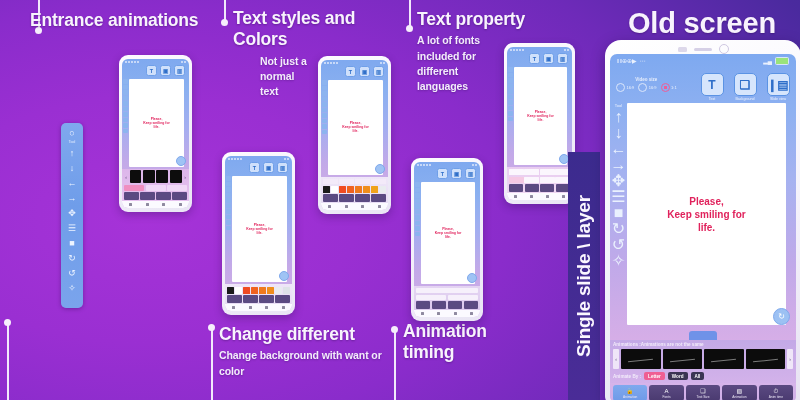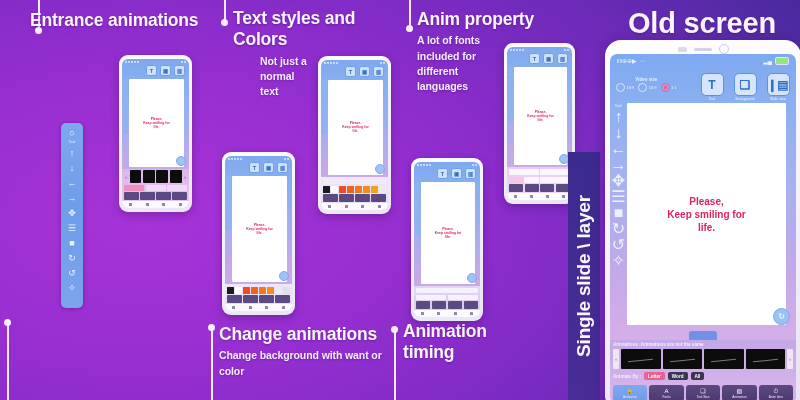--- a/index.html
+++ b/index.html
@@ -206,34 +206,34 @@
 
   <div class="feat" style="left:233px;top:8px;width:160px;">
     <div class="ttl" style="white-space:pre-line;">Text styles and
 Colors</div>
     <div class="sub" style="white-space:pre-line;margin-left:27px;">Not just a
 normal
  text</div>
   </div>
 
   <div class="feat" style="left:417px;top:9px;width:130px;">
-    <div class="ttl" style="white-space:pre-line;">Anim property</div>
+    <div class="ttl" style="white-space:pre-line;">Text property</div>
     <div class="sub" style="white-space:pre-line;">A lot of fonts
 included for
 different
 languages</div>
   </div>
 
   <div class="feat" style="left:628px;top:6px;width:170px;">
     <div class="ttl" style="font-size:29px;">Old screen</div>
   </div>
 
 
   <div class="feat" style="left:219px;top:324px;width:180px;">
-    <div class="ttl" style="white-space:pre-line;">Change animations</div>
+    <div class="ttl" style="white-space:pre-line;">Change different</div>
     <div class="sub" style="white-space:pre-line;">Change background with want or
 color</div>
   </div>
 
   <div class="feat" style="left:403px;top:321px;width:160px;">
     <div class="ttl" style="white-space:pre-line;">Animation
 timing</div>
   </div>
 
   <div class="toolstrip">

